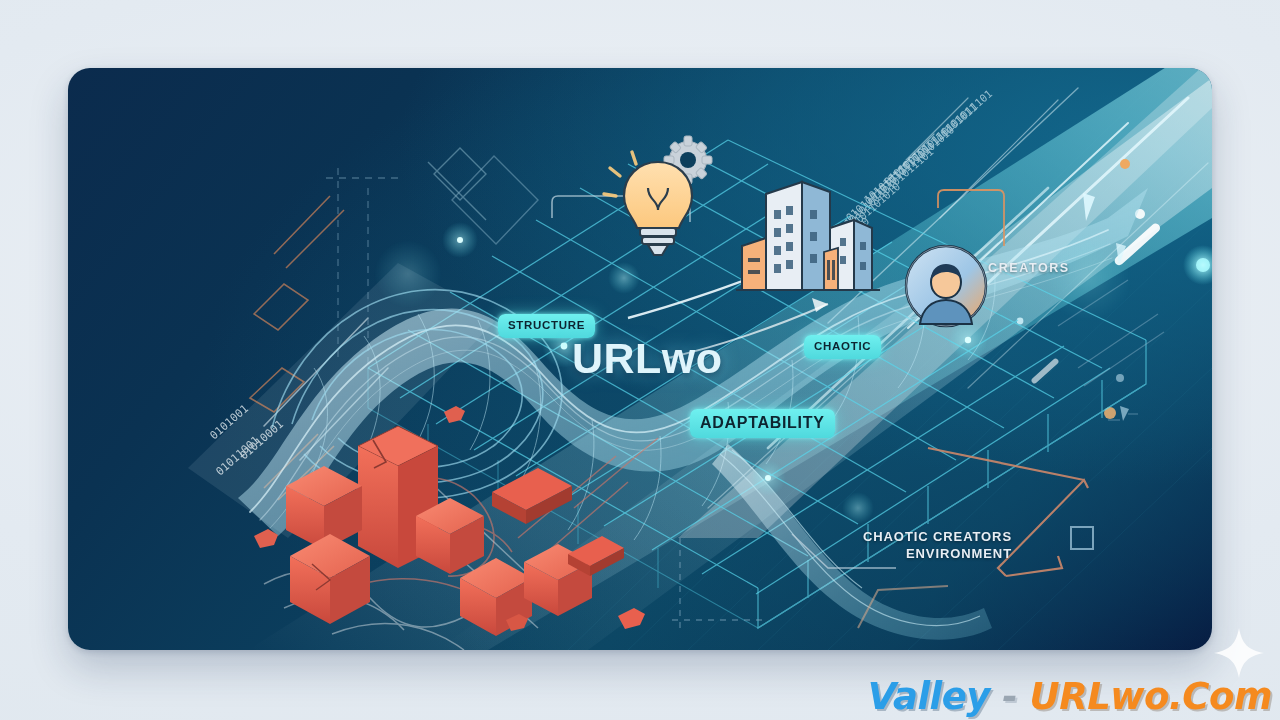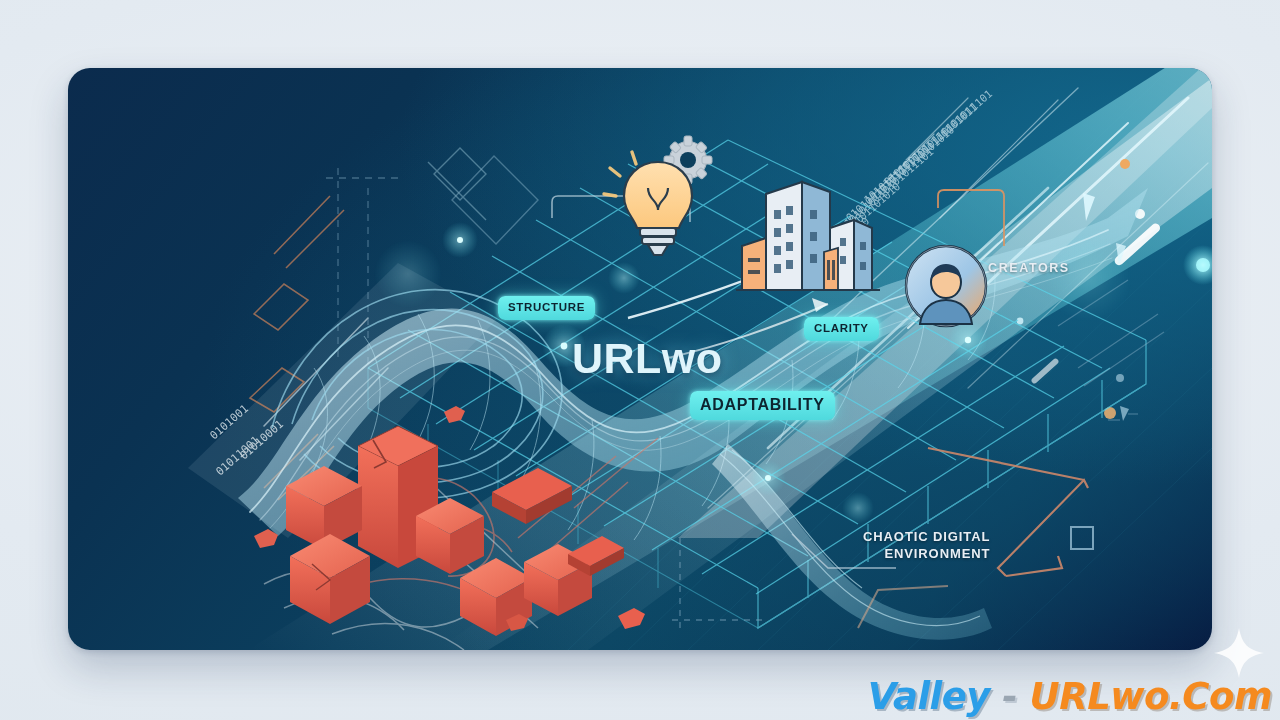--- a/index.html
+++ b/index.html
@@ -32,20 +32,21 @@
     background:linear-gradient(180deg,#6ff0ef 0%,#4fd9dd 100%);
     color:#0d2430;
     font-weight:bold;
     letter-spacing:.7px;
     border-radius:7px;
     padding:5px 10px 6px;
     text-align:center;
     line-height:1.12;
     box-shadow:0 0 16px rgba(92,233,235,.55), 0 0 4px rgba(140,255,255,.8);
     white-space:pre-line;
+    margin-top:18px;
   }
   #badge-structure{ left:430px; top:228px; font-size:11.5px; }
   #badge-clarity  { left:736px; top:249px; font-size:11.5px; }
   #badge-adapt    { left:622px; top:323px; font-size:16px; }
   #badge-lts      { left:778px; top:296px; font-size:11.5px; }
 
   
   .lbl{
     position:absolute;
     color:#e8eef4;
@@ -517,28 +518,28 @@
       </g>
 
       <circle cx="340" cy="206" r="34" fill="url(#glowR)" opacity=".22"></circle>
       <circle cx="1020" cy="210" r="44" fill="url(#glowR)" opacity=".18"></circle>
 
     </g>
   </svg>
 
   <div class="badge" id="badge-structure">STRUCTURE</div>
 
-  <div class="badge" id="badge-clarity">CLARITY</div>
+  <div class="badge" id="badge-clarity">CHAOTIC</div>
 
   <div class="badge" id="badge-adapt">ADAPTABILITY</div>
 
 
   <div class="lbl" id="lbl-creators">CREATORS</div>
 
-  <div class="lbl" id="lbl-chaotic">CHAOTIC DIGITAL
+  <div class="lbl" id="lbl-chaotic">CHAOTIC CREATORS
 ENVIRONMENT</div>
 
   <div id="wordmark">URLwo</div>
 
 </div>
 
 <svg id="wm-sparkle" viewBox="0 0 54 54">
   <path d="M27 2 C30 18, 36 24, 52 27 C36 30, 30 36, 27 52 C24 36, 18 30, 2 27 C18 24, 24 18, 27 2 Z" fill="#ffffff" opacity=".85"></path>
 </svg>
 

